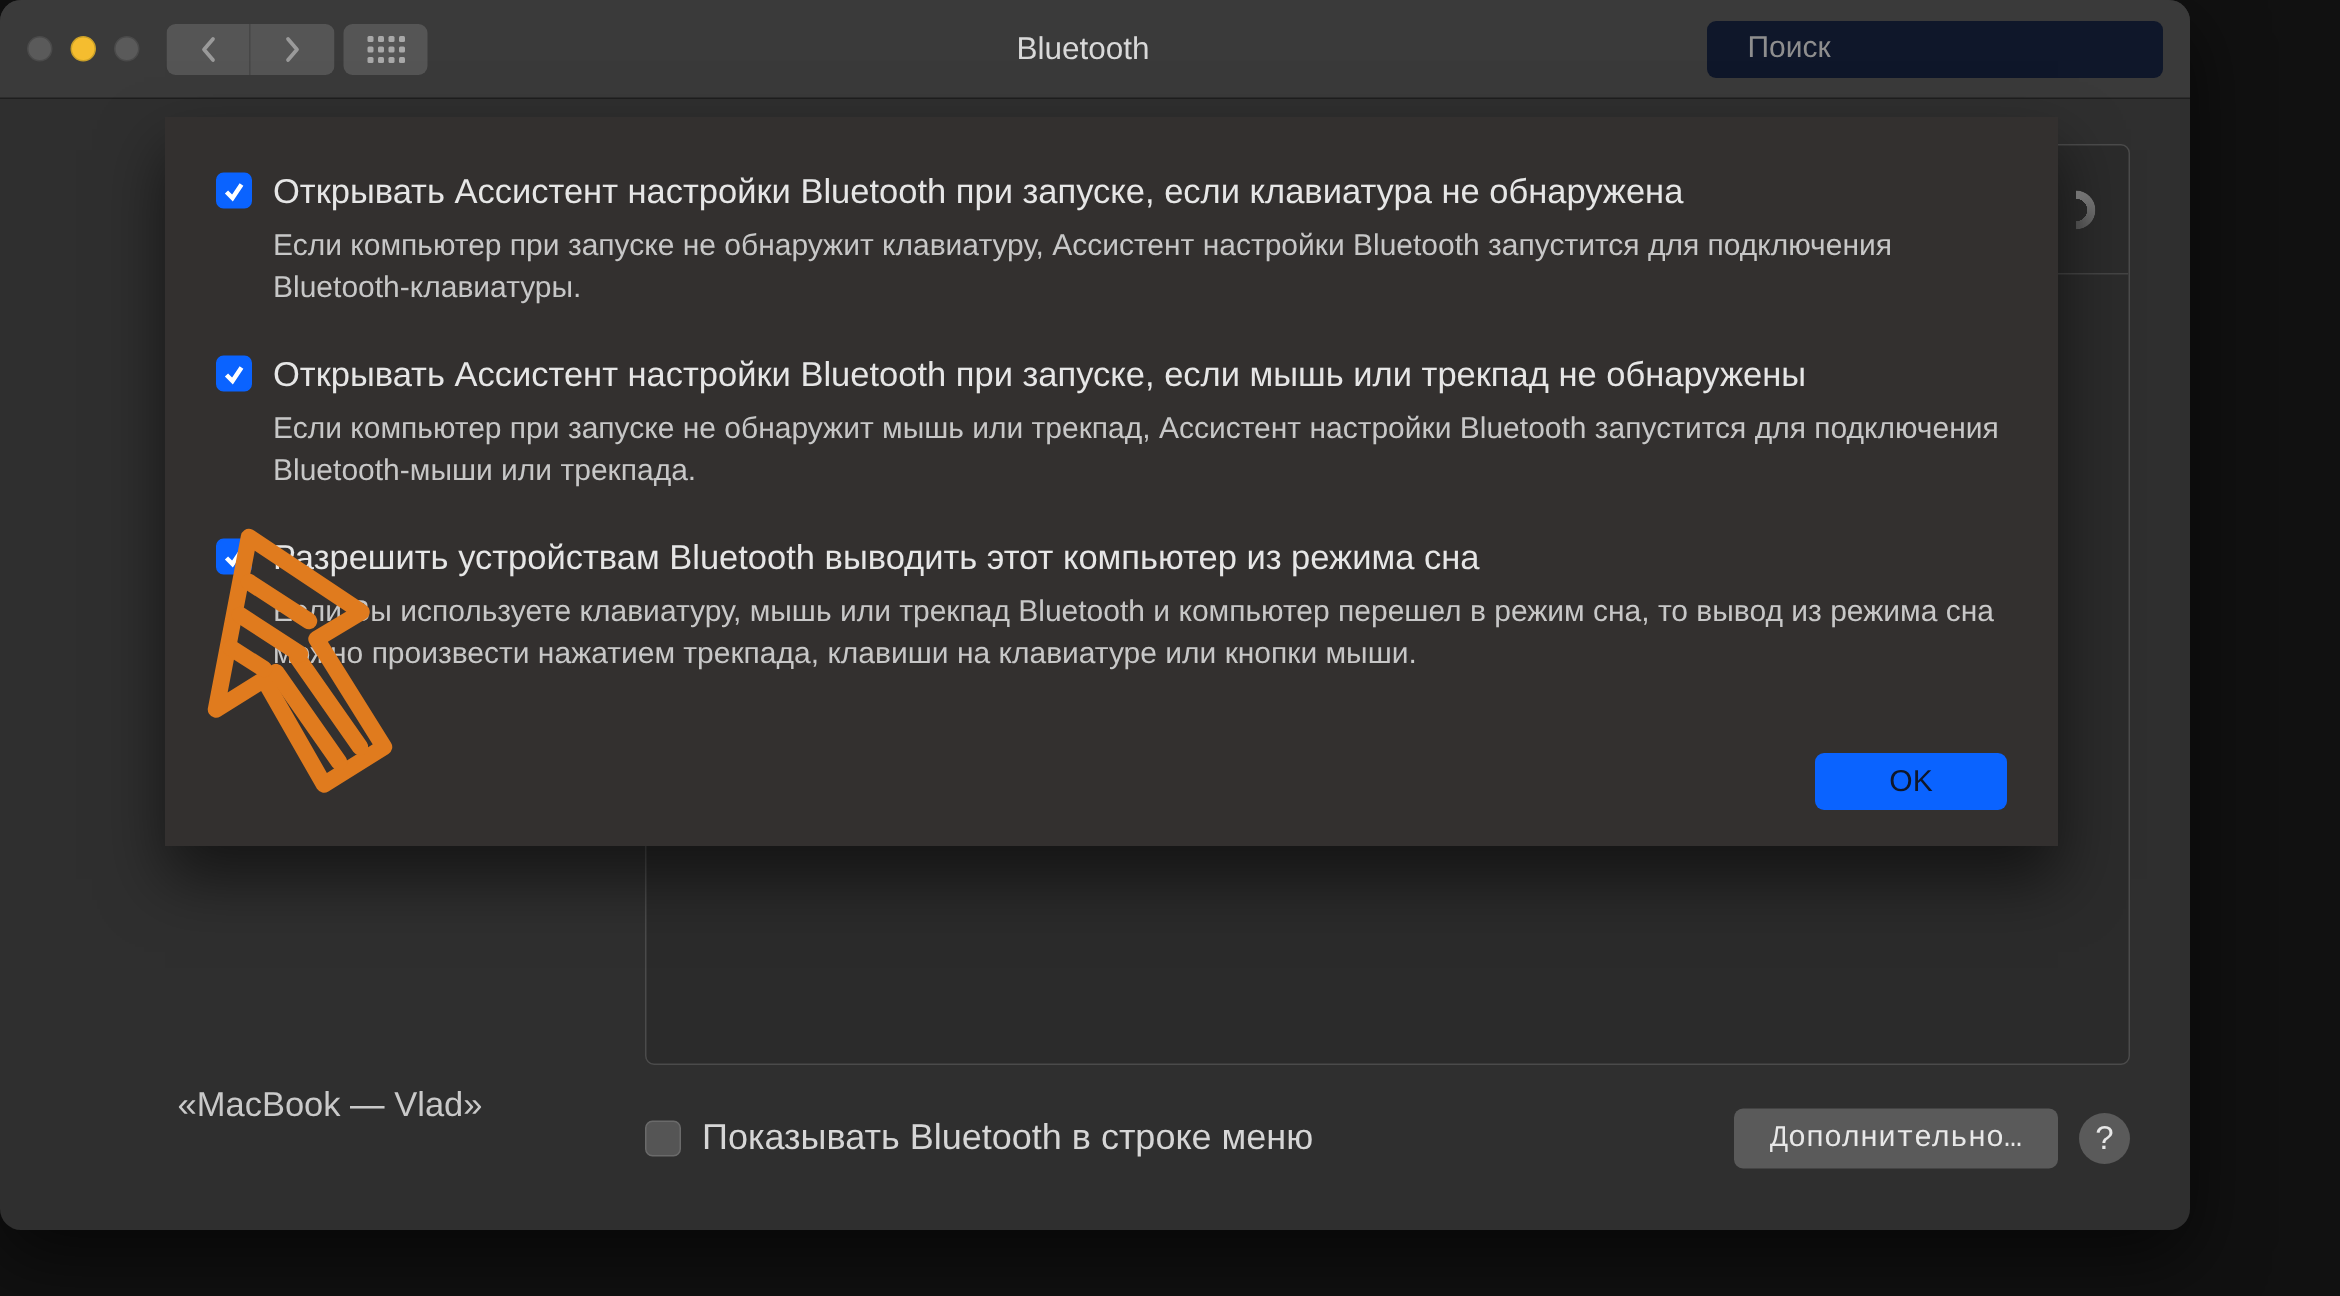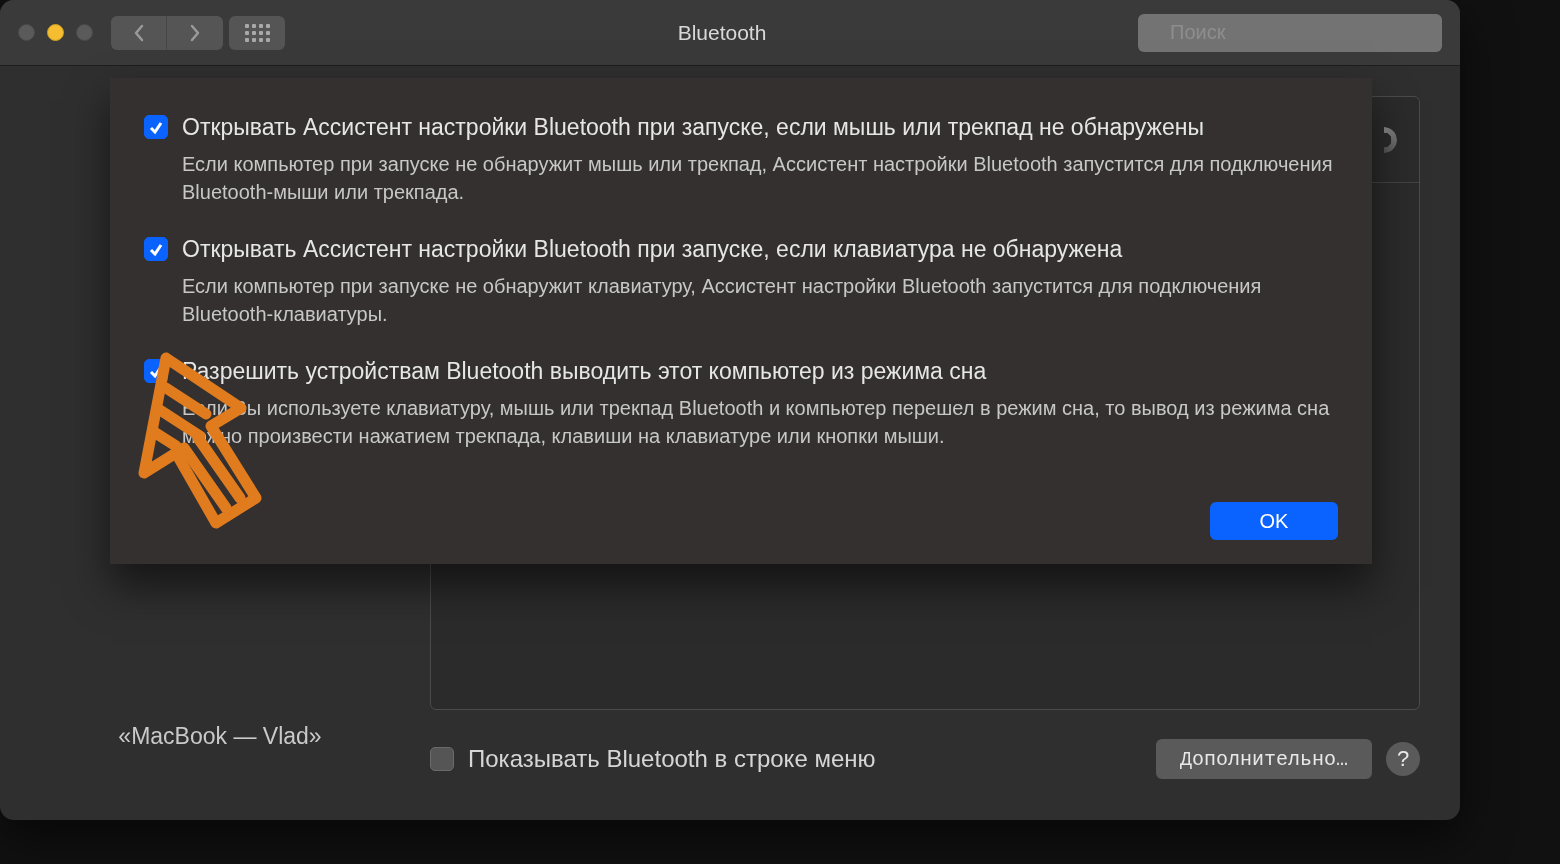--- a/index.html
+++ b/index.html
@@ -34,22 +34,23 @@
   .gridicon { display:grid; grid-template-columns:repeat(4,4px); grid-template-rows:repeat(3,4px); gap:3px; }
   .gridicon span { background:#a9a9a9; border-radius:1px; }
 
   .title {
     position:absolute; left:0; right:16px; text-align:center; pointer-events:none;
     color:#d9d9d9; font-size:21px; font-weight:500;
   }
 
   .search {
     margin-left:auto; display:flex; align-items:center; gap:20px;
-    height: 38px; width: 304px; background:#737373; border-radius:6px; padding:0 12px;
+    height: 38px; width: 304px; background:#0f172a; border-radius:6px; padding:0 12px;
     color:#9b9b9b;
+    justify-content:flex-end;
   }
   .search input {
     flex:1; background:transparent; border:none; outline:none; color:#ddd; font-size:20px;
   }
   .search input::placeholder { color:#8e8e8e; }
   .magnifier { stroke:#9a9a9a; fill:none; }
 
   
   .body { position:absolute; top:66px; left:0; right:0; bottom:0; padding: 30px 40px; display:flex; gap:30px; }
 
@@ -93,21 +94,21 @@
     padding: 34px 34px 24px 34px;
     z-index: 5;
   }
   .opt { display:flex; gap:14px; margin-bottom: 10px; }
   .opt .chkbox { margin-top:3px; }
   .opt .texts { flex:1; }
   .opt .label { color:#e6e6e6; font-size:23px; line-height:30px; }
   .opt .desc { color:#c7c7c7; font-size:20px; line-height:28px; margin-top:8px; margin-bottom: 18px; }
   .sheetfooter { display:flex; justify-content:flex-end; margin-top: 34px; }
   .okbtn {
-    width:128px; height:38px; border:none; border-radius:6px; background:#0a63ff; color:#ffffff; font-size:20px;
+    width:128px; height:38px; border:none; border-radius:6px; background:#0a63ff; color:#0f172a; font-size:20px;
   }
 
   
   .anno {
     position:absolute; left:106px; top:348px; width:200px; height:200px; z-index:10; pointer-events:none;
   }
 </style>
 </head>
 <body>
 
@@ -181,33 +182,33 @@
 
   <div class="sheet">
     <div id="sheet-opts">
         <div class="opt">
           <span class="chkbox checked">
             <svg class="chkmark" width="16" height="16" viewBox="0 0 16 16">
               <polyline points="3,9 7,13 13,4"></polyline>
             </svg>
           </span>
           <div class="texts">
-            <div class="label">Открывать Ассистент настройки Bluetooth при запуске, если мышь или трекпад не обнаружены</div>
-            <div class="desc">Если компьютер при запуске не обнаружит мышь или трекпад, Ассистент настройки Bluetooth запустится для подключения Bluetooth-мыши или трекпада.</div>
+            <div class="label">Открывать Ассистент настройки Bluetooth при запуске, если клавиатура не обнаружена</div>
+            <div class="desc">Если компьютер при запуске не обнаружит клавиатуру, Ассистент настройки Bluetooth запустится для подключения Bluetooth-клавиатуры.</div>
           </div>
         </div>
         <div class="opt">
           <span class="chkbox checked">
             <svg class="chkmark" width="16" height="16" viewBox="0 0 16 16">
               <polyline points="3,9 7,13 13,4"></polyline>
             </svg>
           </span>
           <div class="texts">
-            <div class="label">Открывать Ассистент настройки Bluetooth при запуске, если клавиатура не обнаружена</div>
-            <div class="desc">Если компьютер при запуске не обнаружит клавиатуру, Ассистент настройки Bluetooth запустится для подключения Bluetooth-клавиатуры.</div>
+            <div class="label">Открывать Ассистент настройки Bluetooth при запуске, если мышь или трекпад не обнаружены</div>
+            <div class="desc">Если компьютер при запуске не обнаружит мышь или трекпад, Ассистент настройки Bluetooth запустится для подключения Bluetooth-мыши или трекпада.</div>
           </div>
         </div>
         <div class="opt">
           <span class="chkbox checked">
             <svg class="chkmark" width="16" height="16" viewBox="0 0 16 16">
               <polyline points="3,9 7,13 13,4"></polyline>
             </svg>
           </span>
           <div class="texts">
             <div class="label">Разрешить устройствам Bluetooth выводить этот компьютер из режима сна</div>

